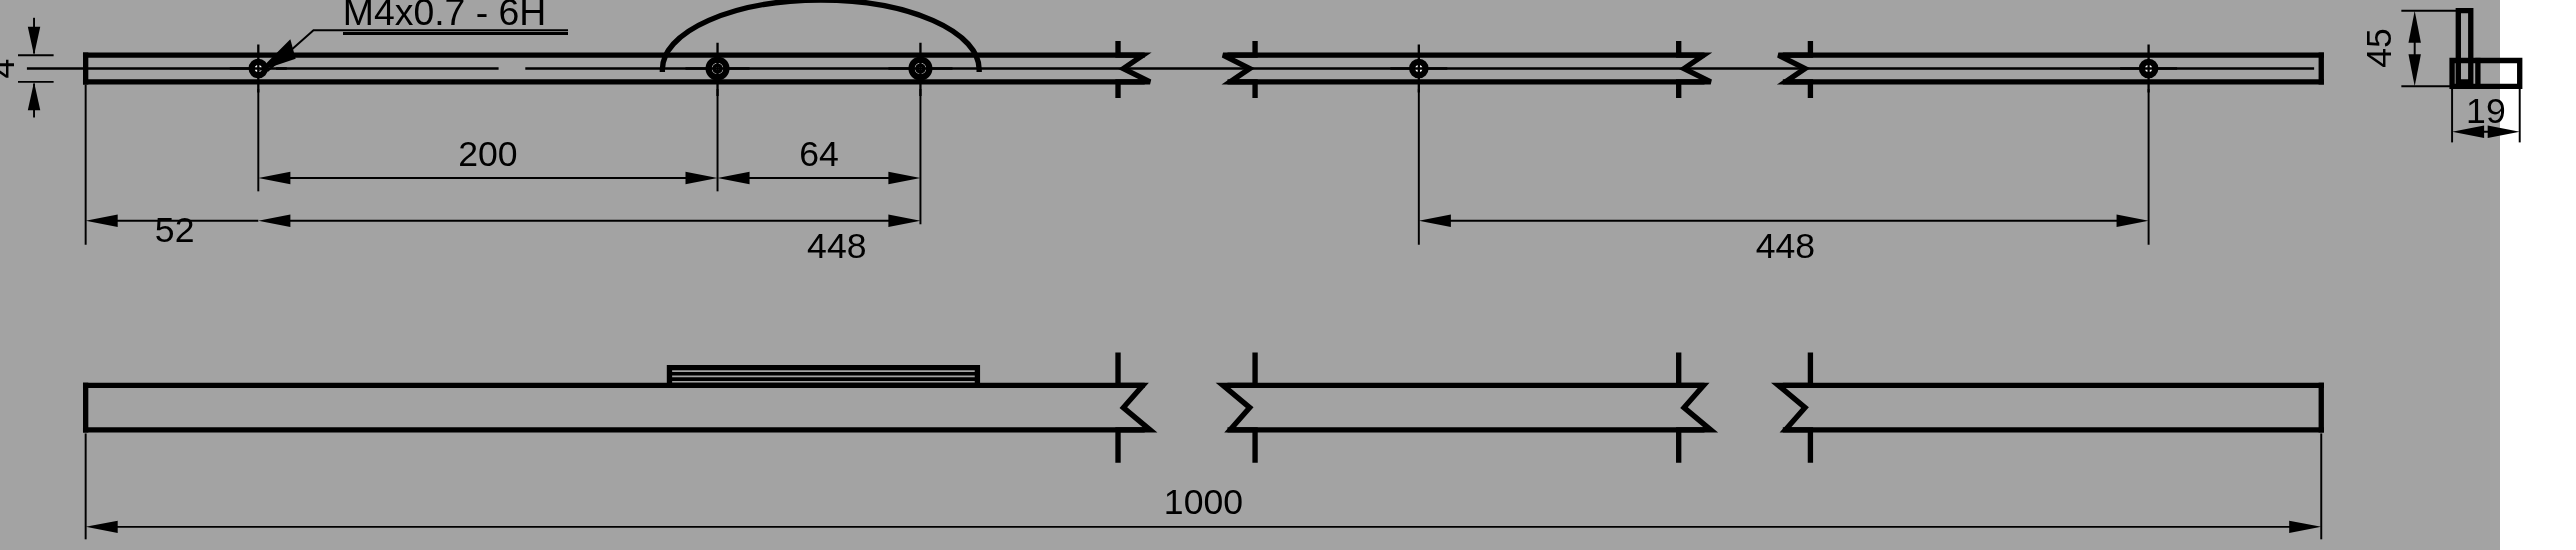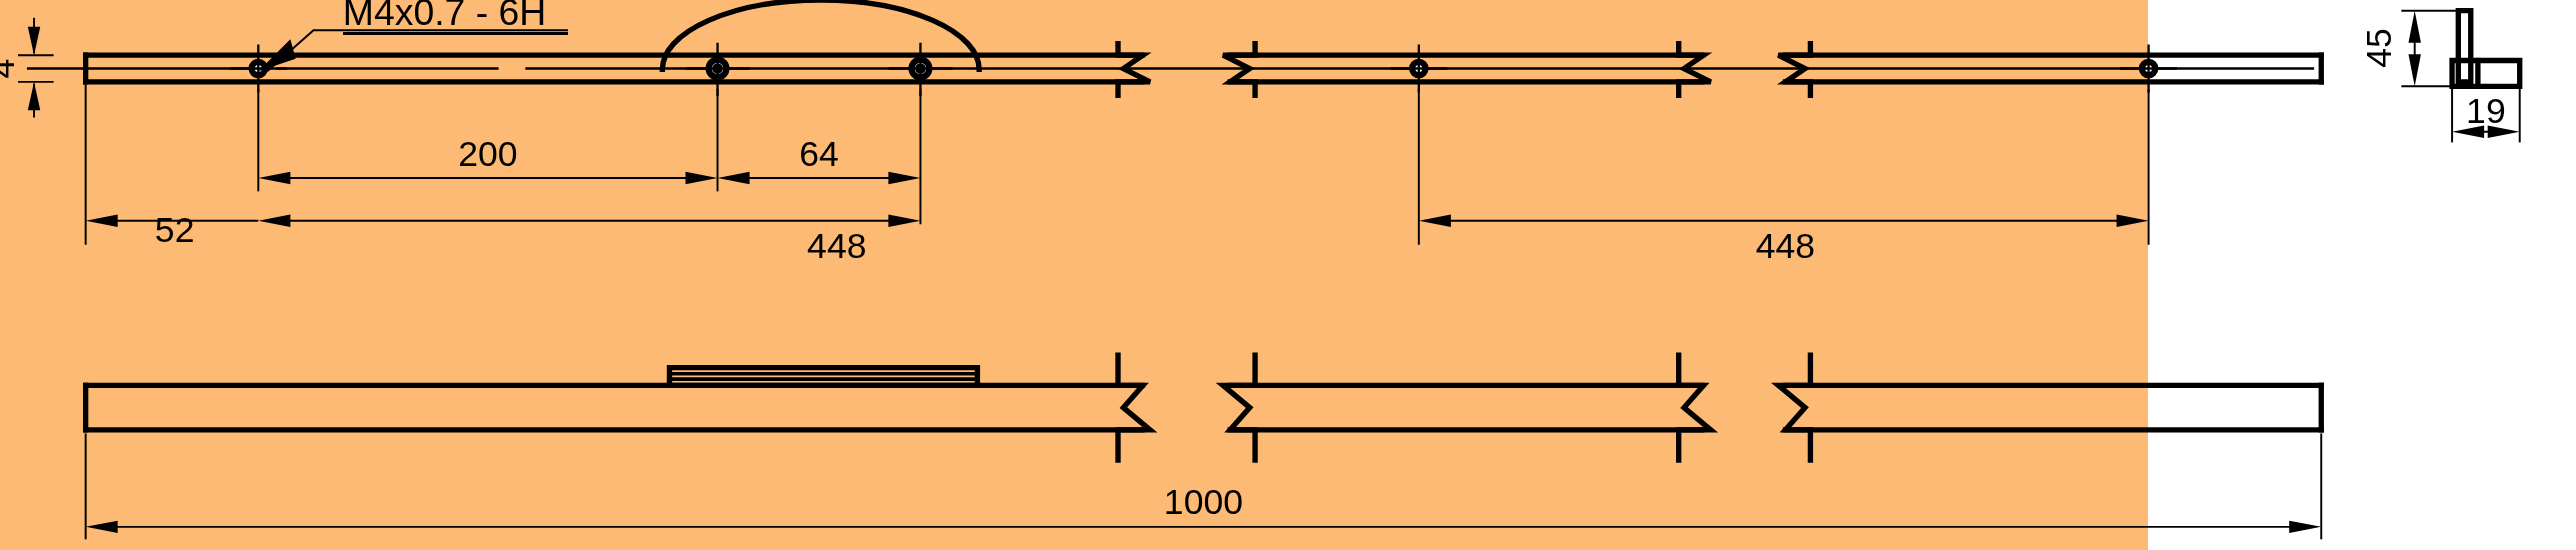--- a/index.html
+++ b/index.html
@@ -1,18 +1,18 @@
 <!DOCTYPE html>
 <html style="font-size:14.2px"><head>
 <meta charset="utf-8">
 <style>
   html,body{margin:0;padding:0;background:#ffffff;}
   body{width:2576px;height:550px;overflow:hidden;
        font-family:"Liberation Sans","DejaVu Sans",sans-serif;}
-  #sheet{position:relative;width:2148px;height:550px;background:#fdba74;}
+  #sheet{position:relative;width:2500px;height:550px;background:#a3a3a3;}
   svg#dwg{position:absolute;left:0;top:0;width:2576px;height:550px;display:block;}
   .obj{fill:none;stroke:#000;stroke-width:6;stroke-linecap:square;stroke-linejoin:miter;}
   .objthin{fill:none;stroke:#000;stroke-width:4;stroke-linecap:square;}
   .dim{fill:none;stroke:#000;stroke-width:2.2;stroke-linecap:butt;}
   .ext{fill:none;stroke:#000;stroke-width:2.2;stroke-linecap:butt;}
   .ctr{fill:none;stroke:#000;stroke-width:2.6;stroke-linecap:butt;}
   .arrowfill{fill:#000;stroke:none;}
   .holeout{fill:#fff;stroke:#000;stroke-width:7;}
   .holein{fill:#fff;stroke:#000;stroke-width:4;}
   .brk{fill:none;stroke:#000;stroke-width:6;stroke-linejoin:miter;stroke-linecap:butt;}

